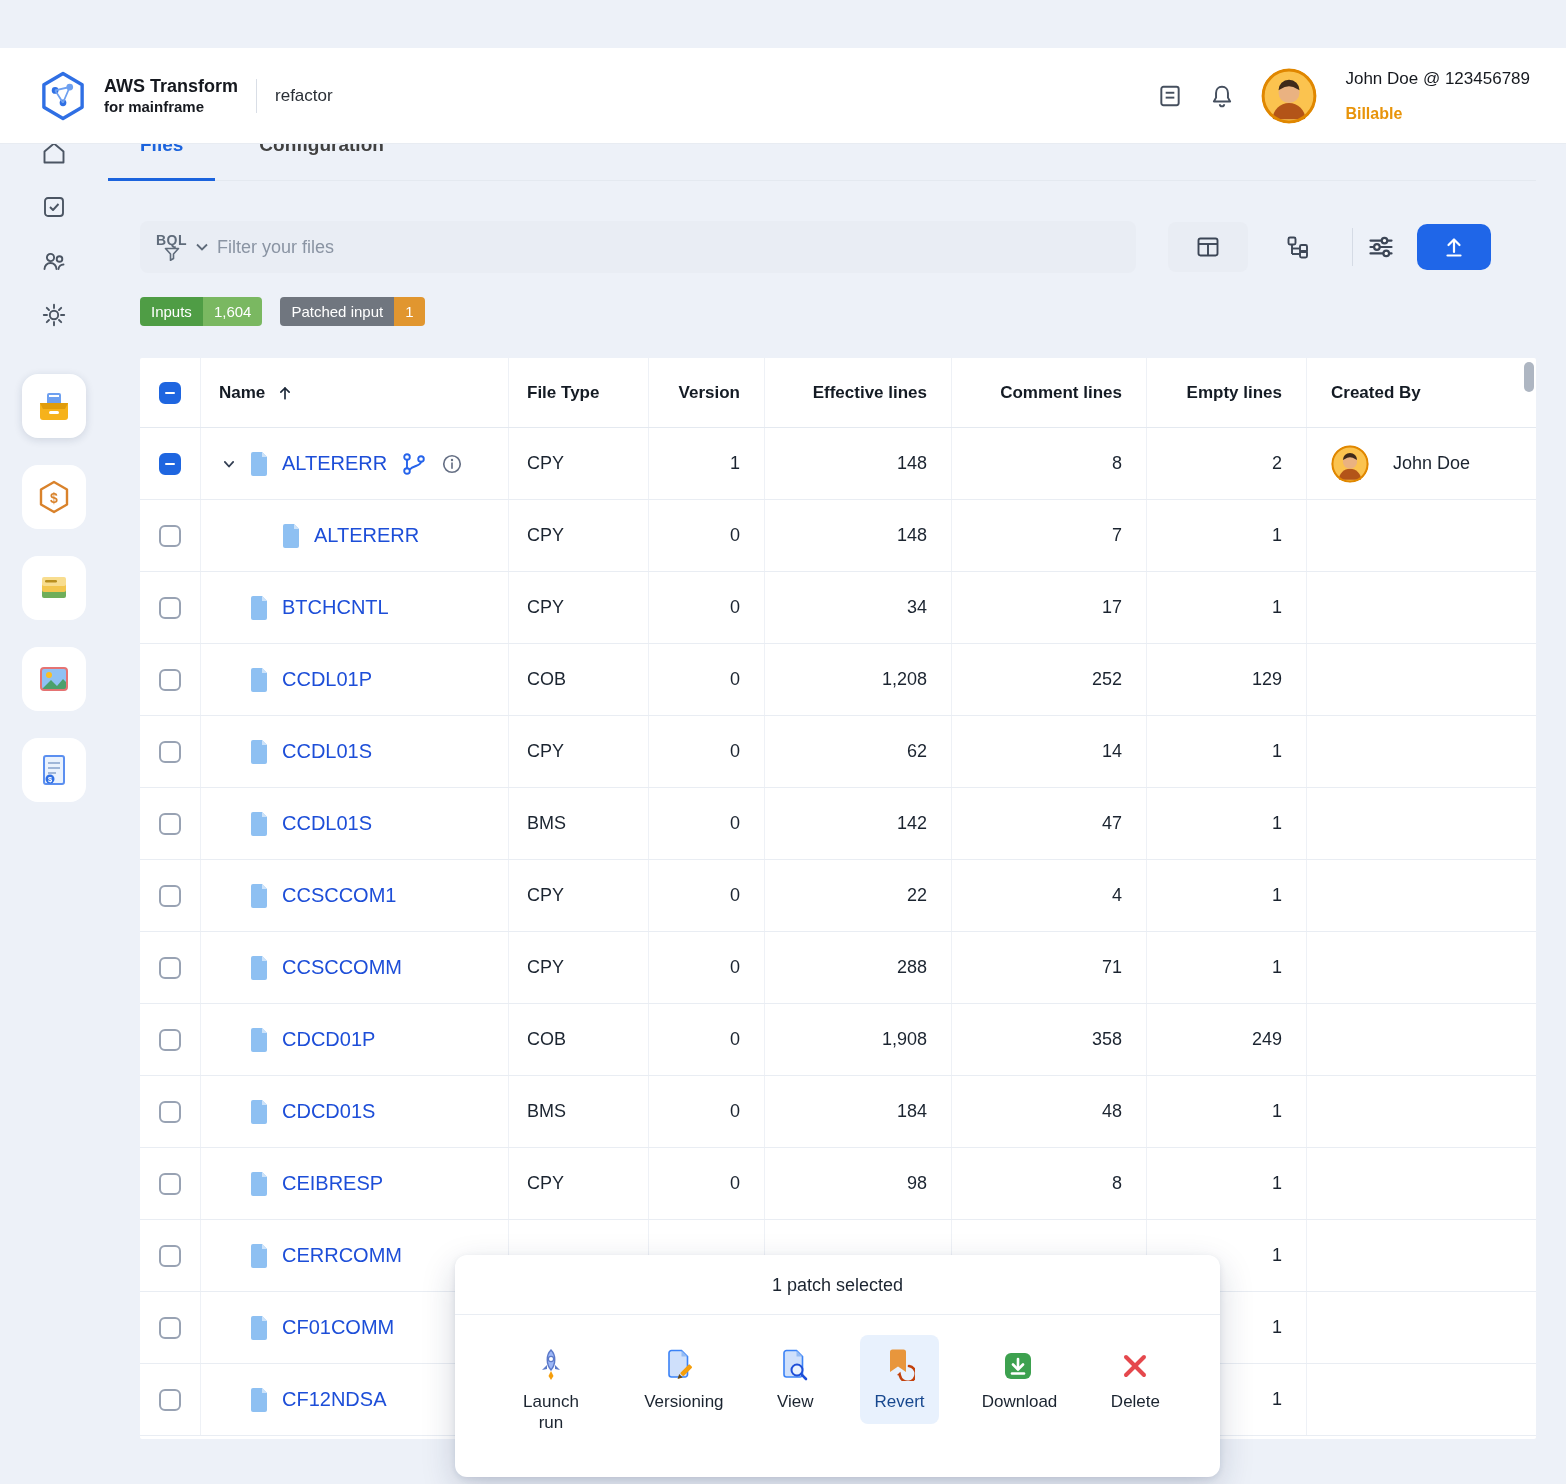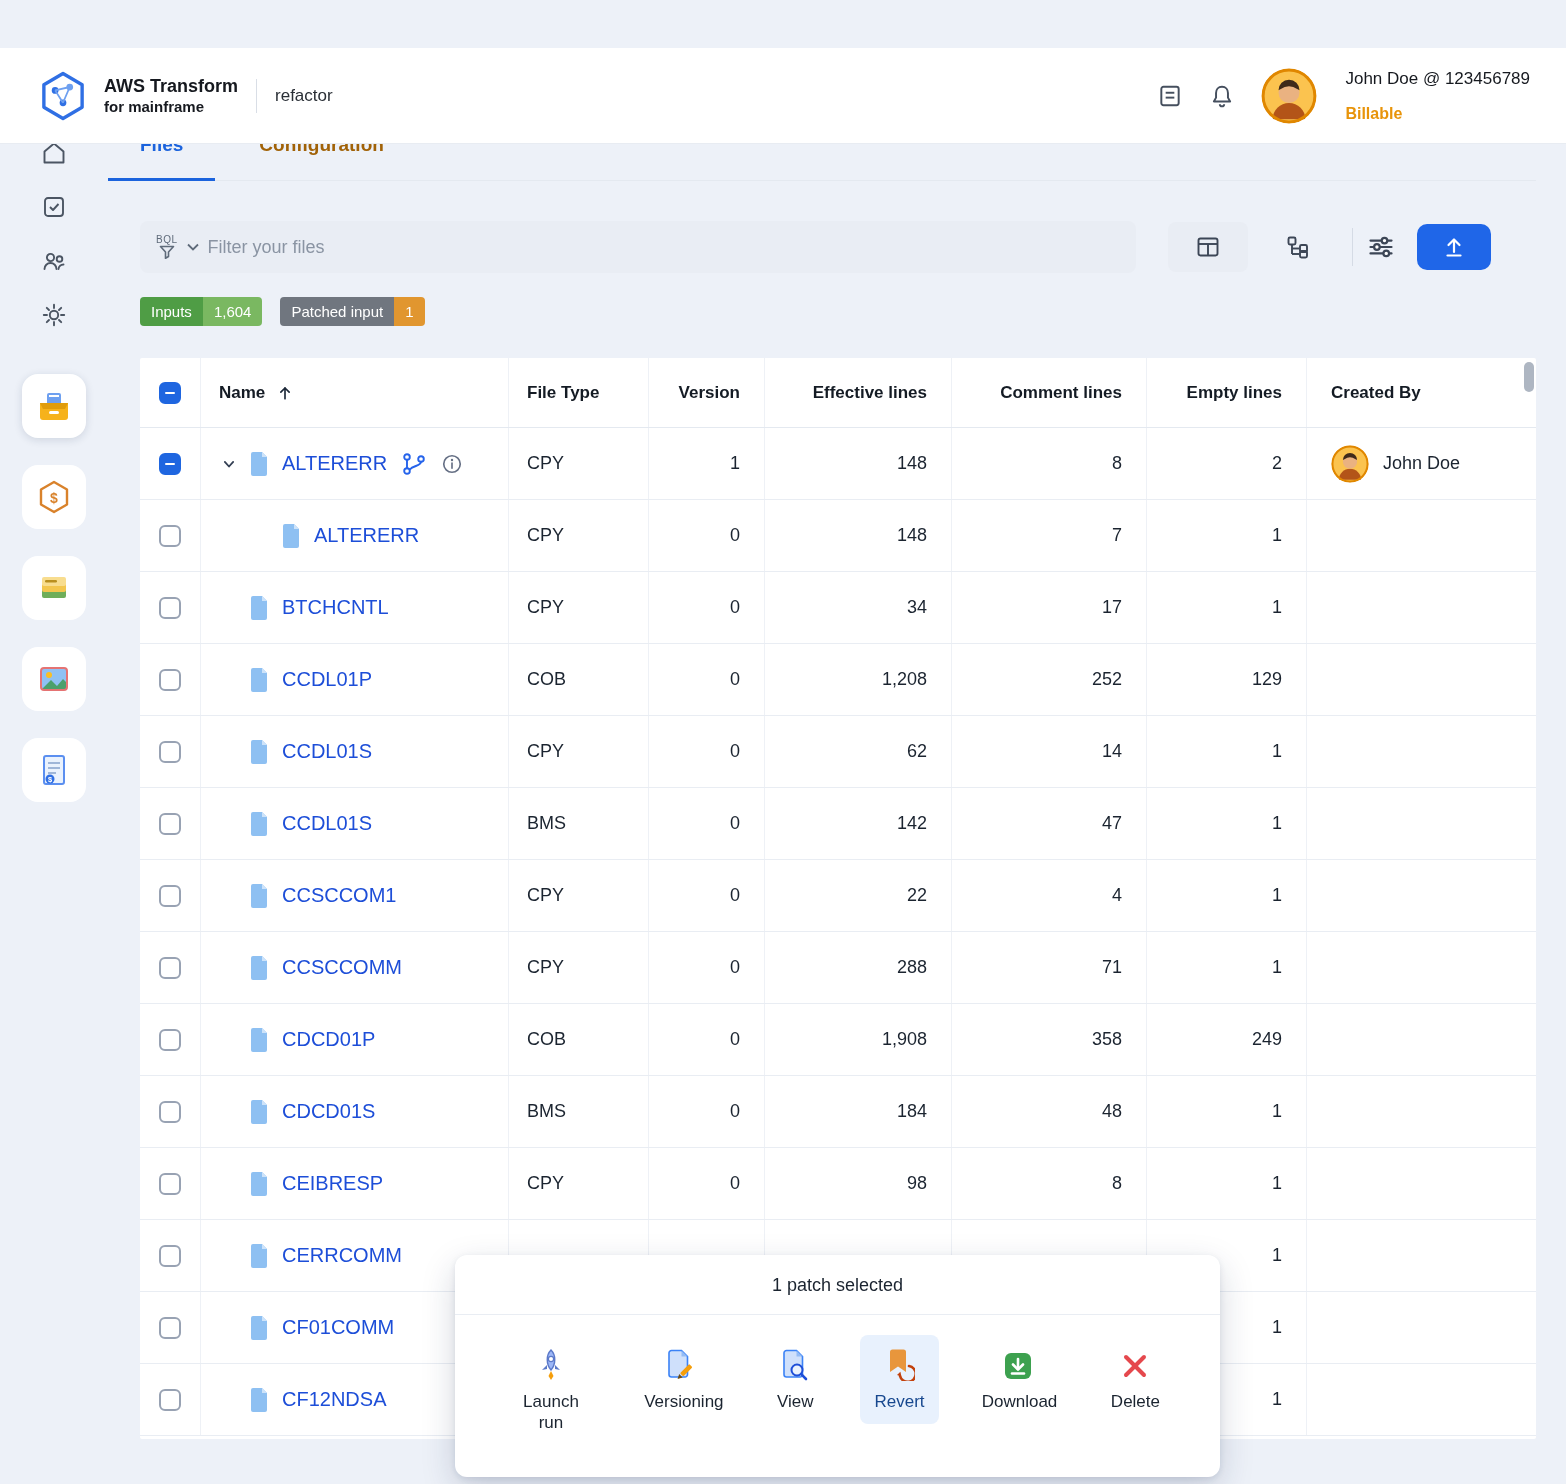--- a/index.html
+++ b/index.html
@@ -45,30 +45,30 @@
   }
   .tool-btn.active { box-shadow:0 2px 8px rgba(20,40,80,.14); }
 
   
   #main { position:absolute; left:108px; top:96px; right:0; bottom:0; padding:0 30px 0 32px; }
 
   .tabs { display:flex; gap:76px; padding-top:38px; border-bottom:1px solid #e4e9f0; }
   .tab { font-size:19px; font-weight:bold; padding-bottom:24px; cursor:pointer; position:relative; }
   .tab.active { color:#1b63dd; }
   .tab.active::after { content:""; position:absolute; left:-32px; right:-32px; bottom:-1px; height:3px; background:#1b63dd; }
-  .tab.inactive { color:#a16207; }
+  .tab.inactive { color:#404040; }
 
   
   .toolbar { display:flex; align-items:center; margin-top:40px; height:52px; }
   .filter-box {
     width:996px; height:52px; background:#e9edf4; border-radius:8px;
     display:flex; align-items:center; padding:0 16px; gap:8px;
   }
   .bql-wrap { display:flex; flex-direction:column; align-items:center; line-height:1; cursor:pointer; }
-  .bql-tag { font-size:10px; color:#5f6b7a; font-weight:normal; letter-spacing:.5px; }
+  .bql-tag { font-size:14px; color:#5f6b7a; font-weight:bold; letter-spacing:.5px; }
   .filter-input {
     border:none; outline:none; background:transparent; flex:1;
     font-size:18px; color:#7f1d1d; font-family:"Liberation Sans", sans-serif;
   }
   .filter-input::placeholder { color:#8a94a3; }
   .view-toggles { display:flex; align-items:center; margin-left:32px; gap:10px; }
   .view-btn { width:80px; height:50px; border-radius:8px; display:flex; align-items:center; justify-content:center; cursor:pointer; }
   .view-btn.active { background:#e9edf4; }
   .vert-div { width:1px; height:38px; background:#d5dbe5; margin:0 14px; }
   .upload-btn {
@@ -114,21 +114,21 @@
 
   .chevron { width:20px; margin-right:10px; visibility:hidden; cursor:pointer; flex:0 0 auto; }
   .t-row.parent .chevron { visibility:visible; }
   .t-row.child .chevron { width:52px; }
   .file-ic { width:20px; margin-right:13px; flex:0 0 auto; }
   .row-name { font-size:20px; color:#1d4ed8;text-align:right; }
   .branch-ic, .info-ic { display:none; margin-left:14px; flex:0 0 auto; }
   .t-row.parent .branch-ic, .t-row.parent .info-ic { display:block; }
   .info-ic { cursor:pointer; }
 
-  .creator { display:none; align-items:center; gap:14px; }
+  .creator { display:none; align-items:center; gap:24px; }
   .avatar-sm { width:38px; height:38px; border-radius:50%; overflow:hidden; flex:0 0 auto; }
   .creator-name { font-size:18px; }
 
   .scrollbar-track { position:absolute; top:2px; right:2px; width:12px; bottom:2px; }
   .scrollbar-thumb { position:absolute; top:2px; right:0; width:10px; height:30px; background:#aeb6c2; border-radius:5px; cursor:pointer; }
 
   
   .popup {
     position:absolute; left:455px; top:1255px; width:765px; height:222px;
     background:#ffffff; border-radius:12px; z-index:20;

